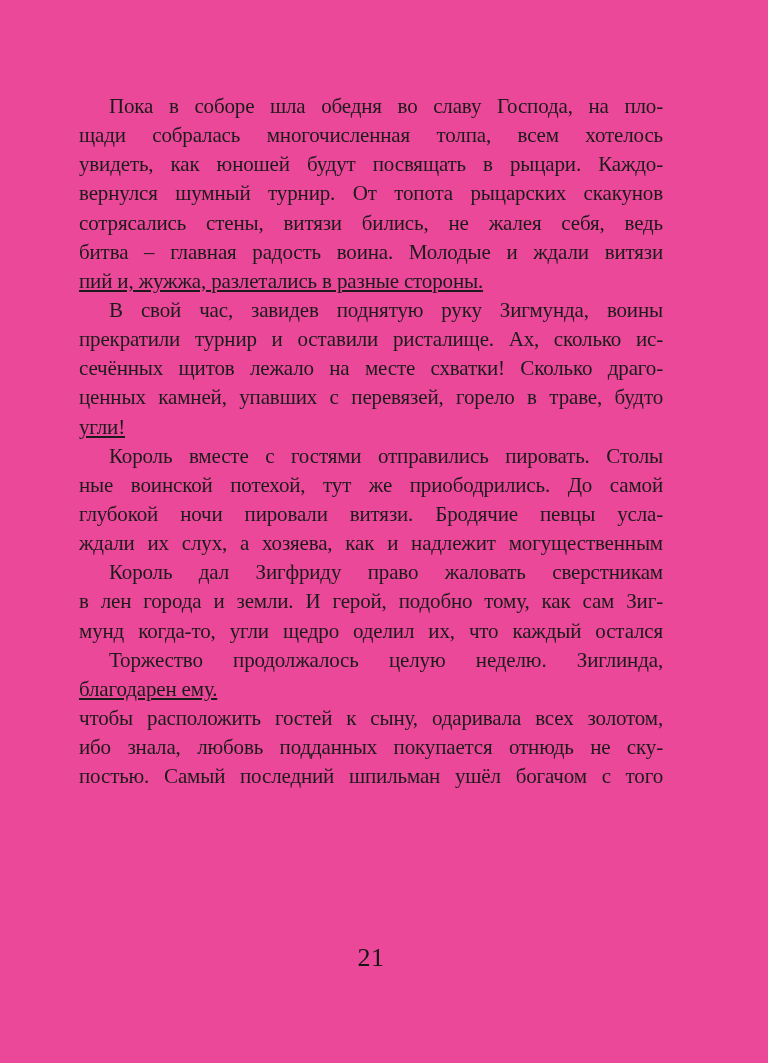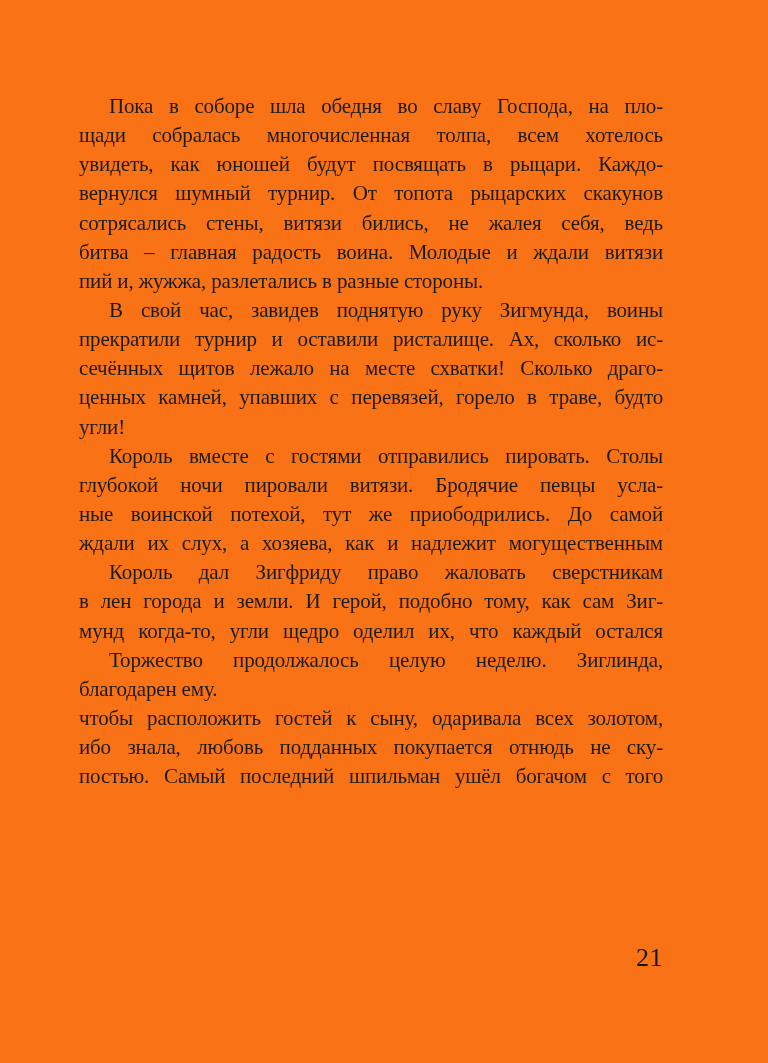--- a/index.html
+++ b/index.html
@@ -10,21 +10,21 @@
     width: 768px;
     height: 1063px;
     background: #ffffff;
     position: relative;
     overflow: hidden;
     font-family: "Liberation Serif", "DejaVu Serif", serif;
   }
   .page {
     position: absolute;
     inset: 0;
-    background: #f97316;
+    background: #ec4899;
   }
   .text-block {
     position: absolute;
     left: 79px;
     top: 92px;
     width: 584px;
     color: #1b1b1b;
     font-size: 21px;
     letter-spacing: -0.15px;
   }
@@ -32,27 +32,28 @@
     height: 29.15px;
     line-height: 29.15px;
     text-align: justify;
     text-align-last: justify;
   }
   .line.indent {
     text-indent: 30px;
   }
   .line.last {
     text-align-last: left;
+    text-decoration: underline;
   }
   .page-number {
     position: absolute;
     top: 940px;
     left: 79px;
     width: 584px;
-    text-align: right;
+    text-align: center;
     font-size: 26px;
     line-height: 36px;
     color: #151515;
     letter-spacing: 0.5px;
   }
 </style>
 </head>
 <body>
 
 <div class="page">
@@ -64,22 +65,22 @@
         <div class="line">вернулся шумный турнир. От топота рыцарских скакунов</div>
         <div class="line">сотрясались стены, витязи бились, не жалея себя, ведь</div>
         <div class="line">битва – главная радость воина. Молодые и ждали витязи</div>
         <div class="line last">пий и, жужжа, разлетались в разные стороны.</div>
         <div class="line indent">В свой час, завидев поднятую руку Зигмунда, воины</div>
         <div class="line">прекратили турнир и оставили ристалище. Ах, сколько ис-</div>
         <div class="line">сечённых щитов лежало на месте схватки! Сколько драго-</div>
         <div class="line">ценных камней, упавших с перевязей, горело в траве, будто</div>
         <div class="line last">угли!</div>
         <div class="line indent">Король вместе с гостями отправились пировать. Столы</div>
+        <div class="line">ные воинской потехой, тут же приободрились. До самой</div>
         <div class="line">глубокой ночи пировали витязи. Бродячие певцы усла-</div>
-        <div class="line">ные воинской потехой, тут же приободрились. До самой</div>
         <div class="line">ждали их слух, а хозяева, как и надлежит могущественным</div>
         <div class="line indent">Король дал Зигфриду право жаловать сверстникам</div>
         <div class="line">в лен города и земли. И герой, подобно тому, как сам Зиг-</div>
         <div class="line">мунд когда-то, угли щедро оделил их, что каждый остался</div>
         <div class="line indent">Торжество продолжалось целую неделю. Зиглинда,</div>
         <div class="line last">благодарен ему.</div>
         <div class="line">чтобы расположить гостей к сыну, одаривала всех золотом,</div>
         <div class="line">ибо знала, любовь подданных покупается отнюдь не ску-</div>
         <div class="line">постью. Самый последний шпильман ушёл богачом с того</div>
       </div>

